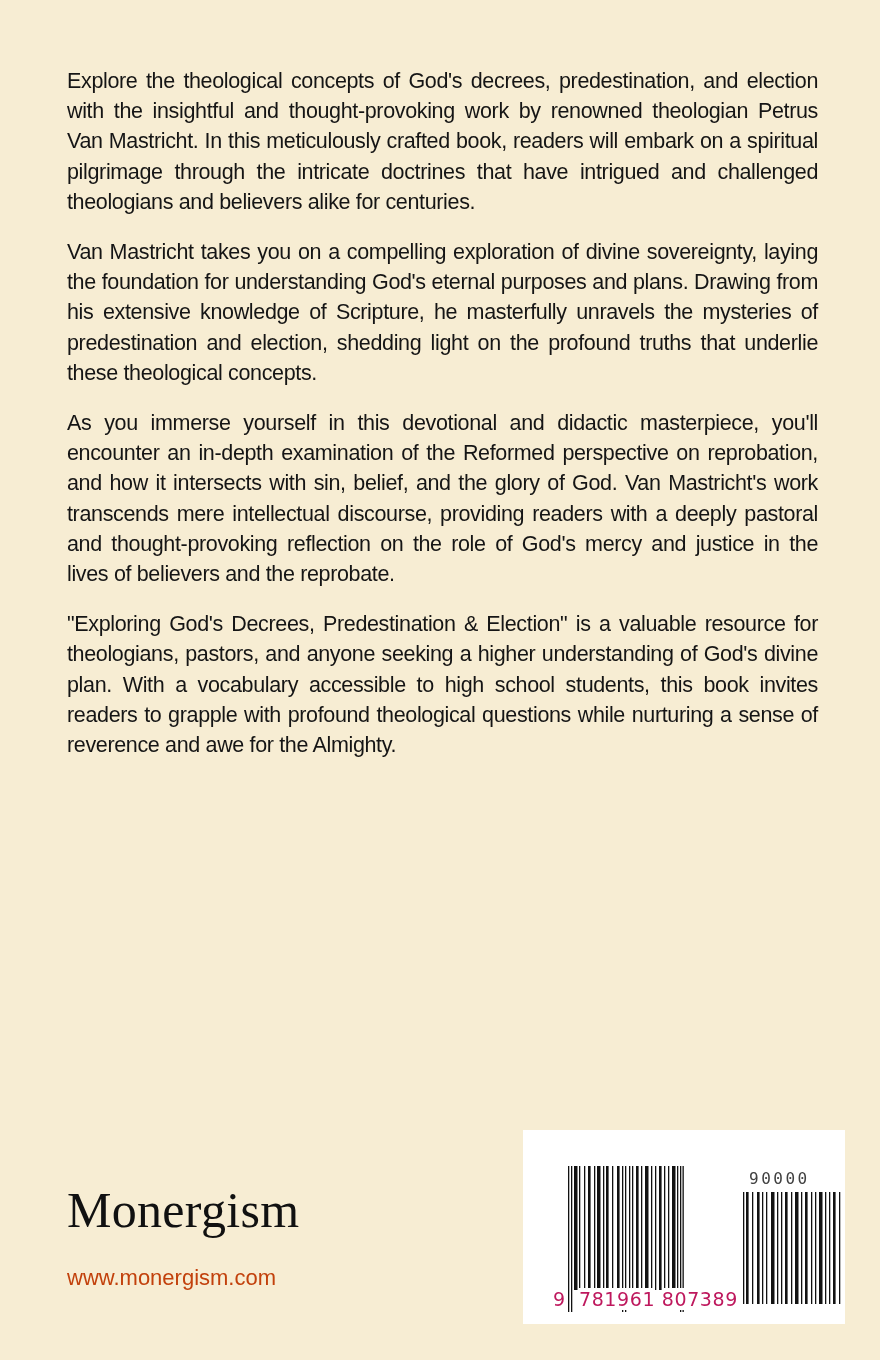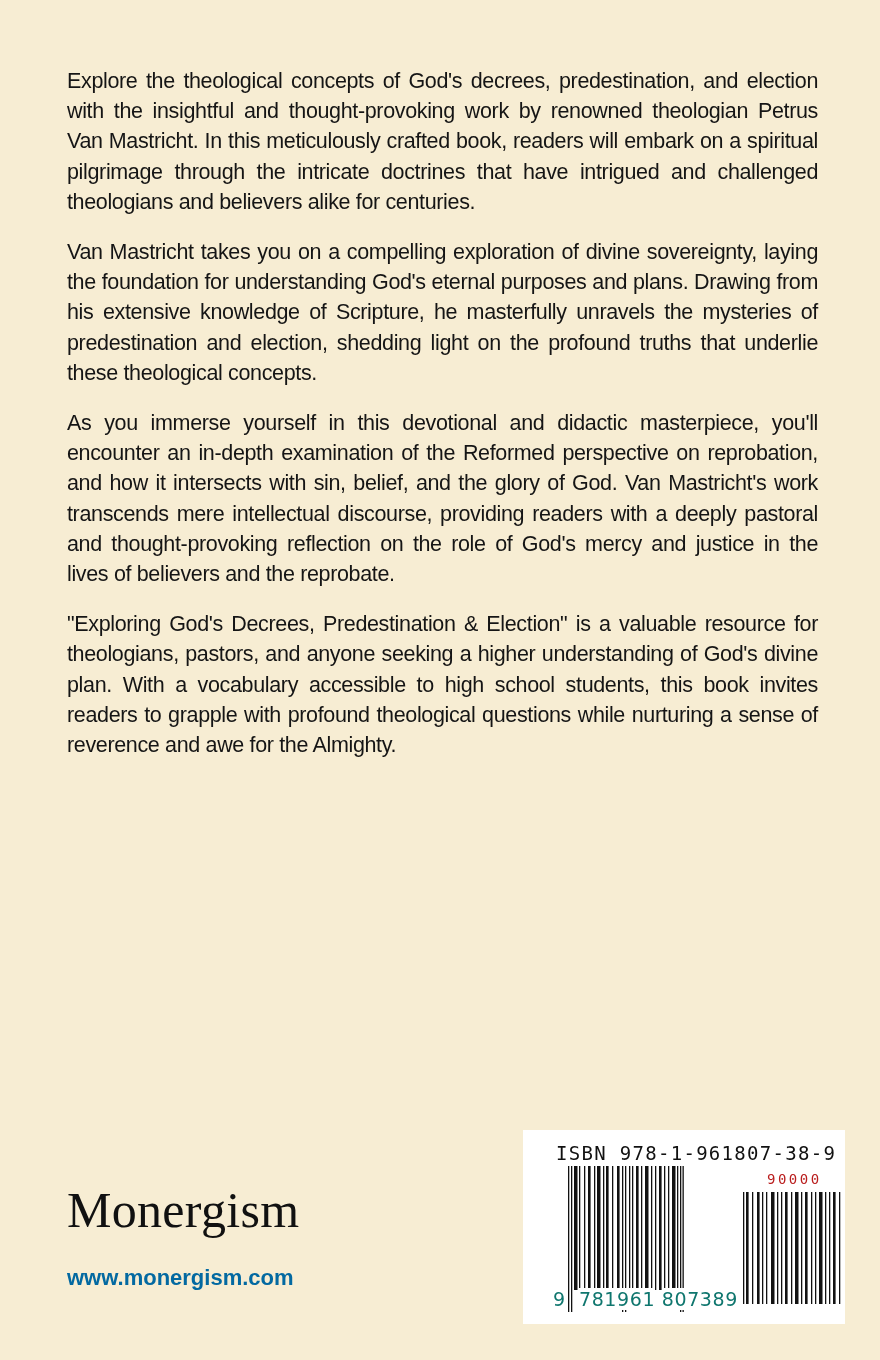--- a/index.html
+++ b/index.html
@@ -40,24 +40,24 @@
       line-height: 56px;
       color: #111;
       letter-spacing: 0.3px;
       text-align: right;
     }
     .website {
       position: absolute;
       left: 67px;
       top: 1264px;
       font-family: "Liberation Sans", sans-serif;
-      font-weight: bold;
+      font-weight: normal;
       font-size: 22px;
       line-height: 28px;
-      color: #0369a1;
+      color: #c2410c;
     }
     .barcode-box {
       position: absolute;
       left: 523px;
       top: 1130px;
       width: 322px;
       height: 194px;
       background: #ffffff;
     }
     .isbn-label {
@@ -66,27 +66,27 @@
       top: 12px;
       font-family: "DejaVu Sans Mono", "Liberation Mono", monospace;
       font-size: 19px;
       line-height: 22px;
       letter-spacing: 1.3px;
       color: #111;
       white-space: pre;
     }
     .addon-digits {
       position: absolute;
-      left: 244px;
+      left: 226px;
       top: 38px;
       font-family: "DejaVu Sans Mono", "Liberation Mono", monospace;
-      font-size: 14px;
+      font-size: 16px;
       line-height: 22px;
       letter-spacing: 2.5px;
-      color: #b91c1c;
+      color: #404040;
     }
     .main-bars {
       position: absolute;
       left: 45px;
       top: 36px;
       width: 116px;
       height: 146px;
     }
     .addon-bars {
       position: absolute;
@@ -95,42 +95,41 @@
       width: 100px;
       height: 112px;
     }
     .ean-digits {
       position: absolute;
       left: 30px;
       top: 158px;
       font-family: "DejaVu Sans", "Liberation Sans", sans-serif;
       font-size: 19px;
       line-height: 22px;
-      color: #0f766e;
+      color: #be185d;
       white-space: pre;
       letter-spacing: 0.6px;
       background: transparent;
     }
     .ean-digits span { background: #fff; }
   </style>
 </head>
 <body>
 
 <div class="blurb">
   <p>Explore the theological concepts of God's decrees, predestination, and election with the insightful and thought-provoking work by renowned theologian Petrus Van Mastricht. In this meticulously crafted book, readers will embark on a spiritual pilgrimage through the intricate doctrines that have intrigued and challenged theologians and believers alike for centuries.</p>
   <p>Van Mastricht takes you on a compelling exploration of divine sovereignty, laying the foundation for understanding God's eternal purposes and plans. Drawing from his extensive knowledge of Scripture, he masterfully unravels the mysteries of predestination and election, shedding light on the profound truths that underlie these theological concepts.</p>
   <p>As you immerse yourself in this devotional and didactic masterpiece, you'll encounter an in-depth examination of the Reformed perspective on reprobation, and how it intersects with sin, belief, and the glory of God. Van Mastricht's work transcends mere intellectual discourse, providing readers with a deeply pastoral and thought-provoking reflection on the role of God's mercy and justice in the lives of believers and the reprobate.</p>
   <p>"Exploring God's Decrees, Predestination &amp; Election" is a valuable resource for theologians, pastors, and anyone seeking a higher understanding of God's divine plan. With a vocabulary accessible to high school students, this book invites readers to grapple with profound theological questions while nurturing a sense of reverence and awe for the Almighty.</p>
 </div>
 
 <div class="publisher">Monergism</div>
 <div class="website">www.monergism.com</div>
 
 <div class="barcode-box">
-  <div class="isbn-label">ISBN 978-1-961807-38-9</div>
 
   <svg class="main-bars" viewBox="0 0 116 146" preserveAspectRatio="none">
     <g fill="#111">
 
       <rect x="0" y="0" width="1.3" height="146"></rect>
       <rect x="3" y="0" width="1.3" height="146"></rect>
 
       <rect x="6" y="0" width="3.5" height="124"></rect>
       <rect x="11" y="0" width="1.3" height="124"></rect>
       <rect x="16" y="0" width="1.3" height="124"></rect>

